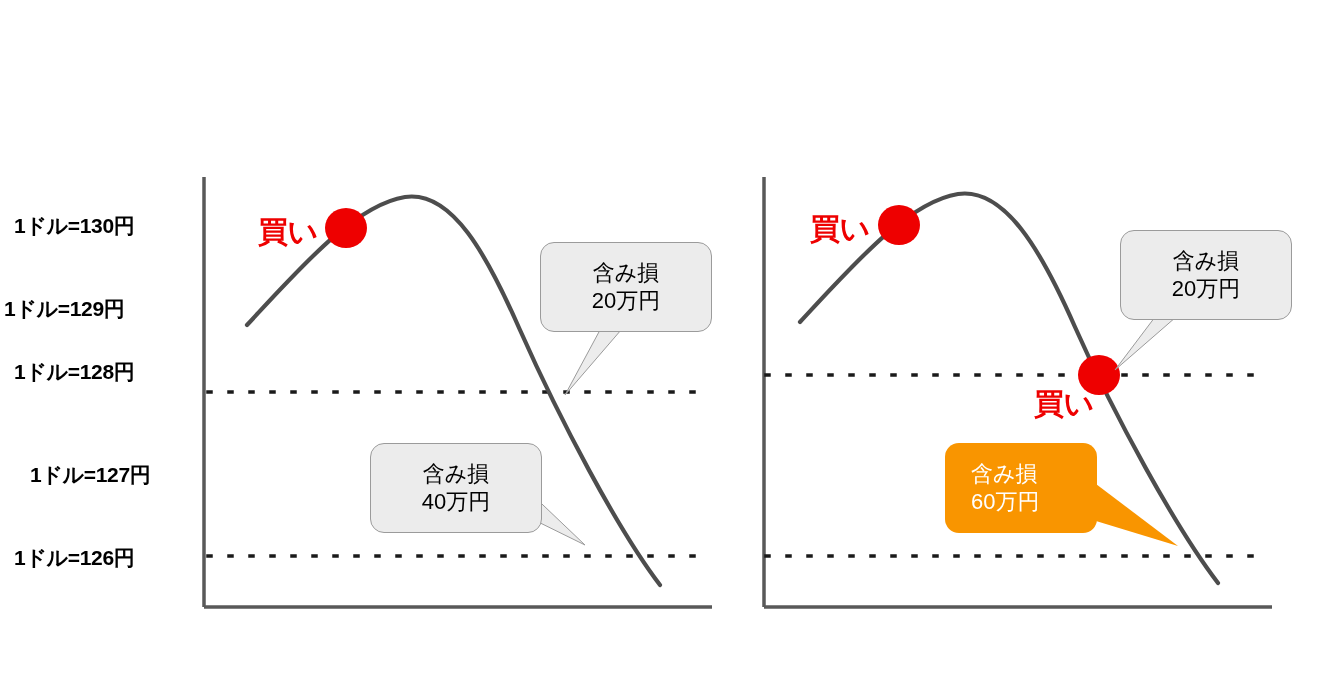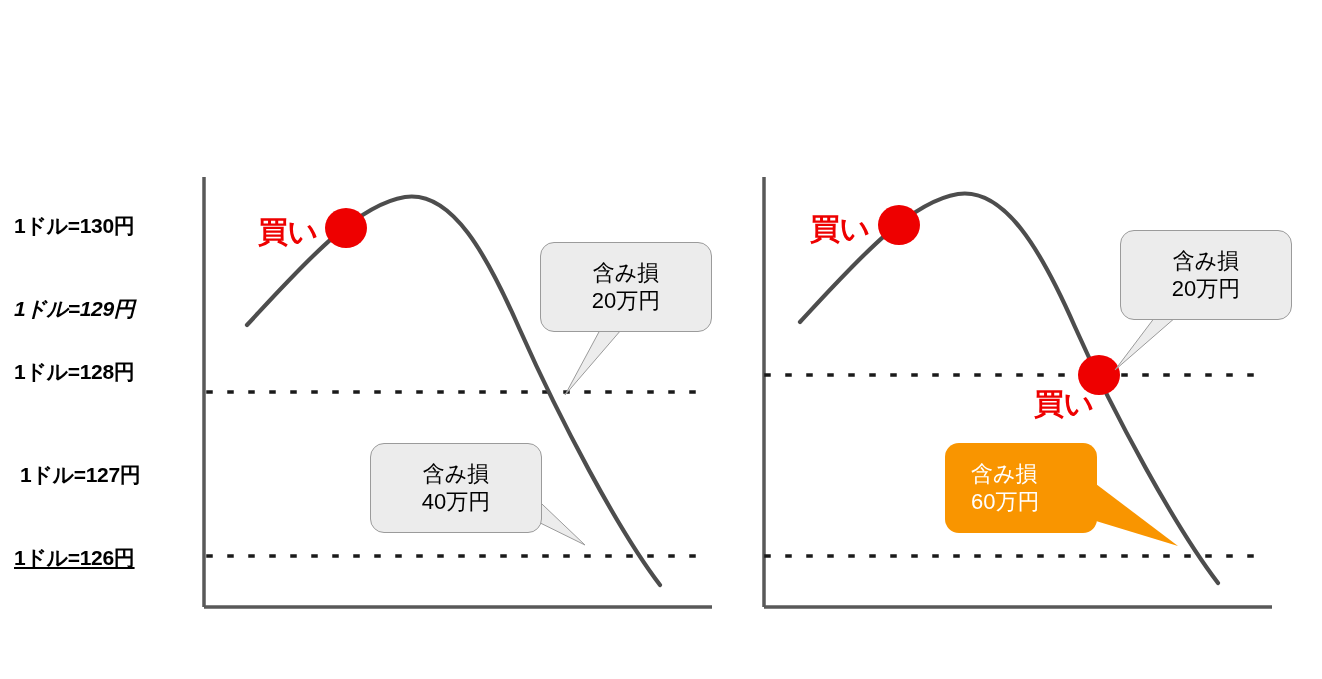--- a/index.html
+++ b/index.html
@@ -83,24 +83,24 @@
   .bubble span { display: block; }
 </style>
 </head>
 <body>
 
 <div class="panel-title" id="title-left">ナンピンしなかった場合</div>
 
 <div class="panel-title" id="title-right">ナンピンした場合</div>
 
 <div class="axis-label" style="left:14px; top:212px;">1ドル=130円</div>
-<div class="axis-label" style="left:14px; top:295px;font-style:italic;">1ドル=129円</div>
+<div class="axis-label" style="left:4px; top:295px;">1ドル=129円</div>
 <div class="axis-label" style="left:14px; top:358px;">1ドル=128円</div>
-<div class="axis-label" style="left:20px; top:461px;">1ドル=127円</div>
-<div class="axis-label" style="left:14px; top:544px;text-decoration:underline;">1ドル=126円</div>
+<div class="axis-label" style="left:30px; top:461px;">1ドル=127円</div>
+<div class="axis-label" style="left:14px; top:544px;">1ドル=126円</div>
 
 <svg class="chart-svg" viewBox="0 0 1322 679">
 
   <line x1="204" y1="177" x2="204" y2="607" stroke="#595959" stroke-width="3.5"></line>
   <line x1="204" y1="607" x2="712" y2="607" stroke="#595959" stroke-width="3.5"></line>
 
   <line x1="208" y1="392" x2="710" y2="392" stroke="#1a1a1a" stroke-width="3.5" stroke-dasharray="3 18" stroke-linecap="square"></line>
   <line x1="208" y1="556" x2="710" y2="556" stroke="#1a1a1a" stroke-width="3.5" stroke-dasharray="3 18" stroke-linecap="square"></line>
 
   <path d="M 247,325 C 300,268 355,205 405,197 C 452,190 487,255 520,330 C 560,420 618,530 660,585" fill="none" stroke="#4d4d4d" stroke-width="4.2" stroke-linecap="round"></path>

